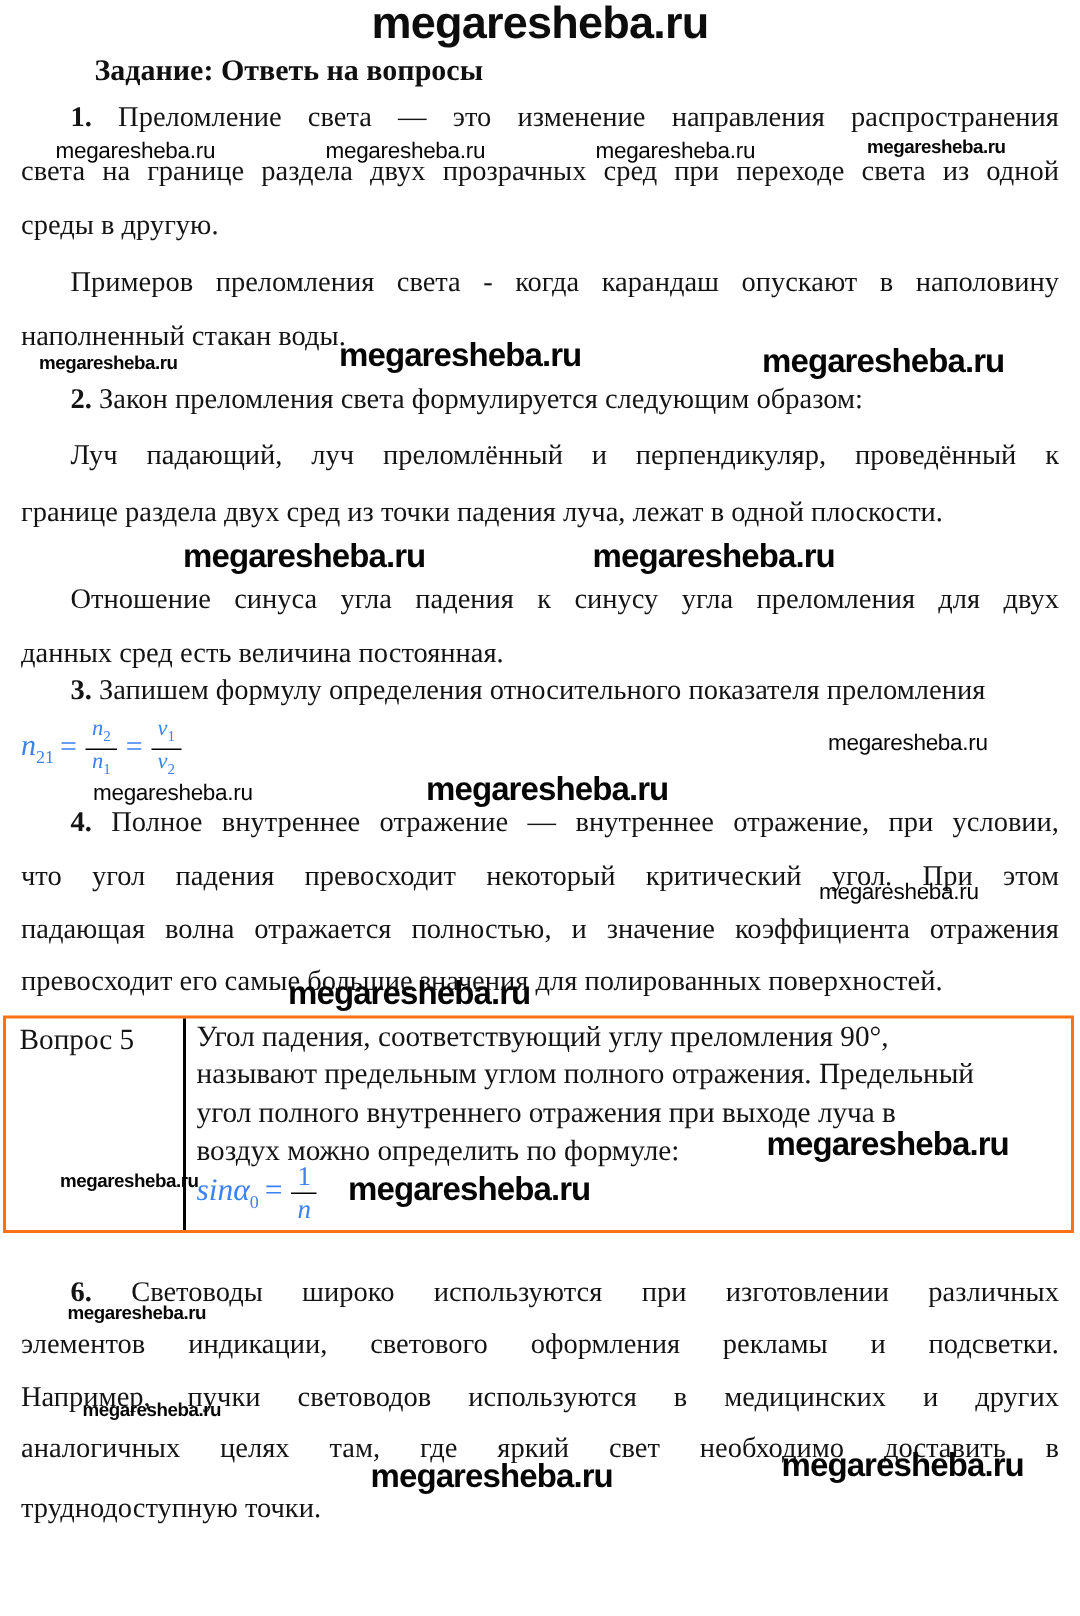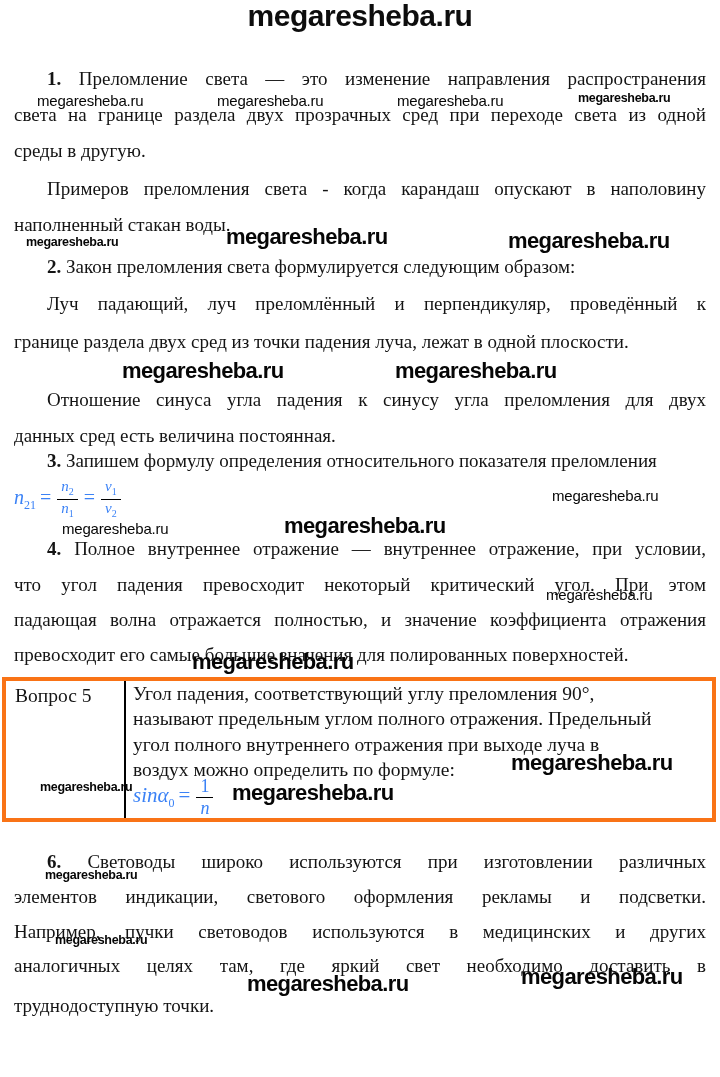--- a/index.html
+++ b/index.html
@@ -60,40 +60,41 @@
   .formula sub{font-style:normal;font-size:12px;vertical-align:sub;}
   .frac{display:inline-block;vertical-align:middle;text-align:center;margin:0 2px;}
   .fnum{display:block;border-bottom:1.6px solid #000;padding:0 4px 1px;line-height:1.05;}
   .fden{display:block;padding-top:1px;line-height:1.05;text-align:center;}
   #formula-n21 .frac{font-size:15px;}
   #formula-n21 .frac sub{font-size:10px;}
   .feq{padding:0 4px;}
   
   .qtable{
     position:absolute;left:2px;top:677px;width:714px;height:145px;
-    border:4px solid #f97316;box-sizing:border-box;background:#fff;
+    border:2px solid #f97316;box-sizing:border-box;background:#fff;
   }
   .qtable .vline{position:absolute;left:118px;top:0;bottom:0;width:2px;background:#000;}
   .qtable .qlabel{
     position:absolute;left:9px;top:4px;
     font-size:19.5px;color:#141414;font-family:"Liberation Serif", serif;
   }
   .tl{
     position:absolute;left:127px;width:575px;
     font-size:19.5px;line-height:22px;color:#141414;
     font-family:"Liberation Serif", serif;
   }
   #formula-sin{left:127px;top:96px;font-size:21px;}
   #formula-sin .frac{font-size:18px;}
 </style>
 </head>
 <body>
 
 <div id="doc">
   <div class="top-title">megaresheba.ru</div>
+  <div class="task-heading">Задание: Ответь на вопросы</div>
 
   <div id="lines-layer">
       <div class="bl j ind" style="top: 68px;"><b>1.</b> Преломление света — это изменение направления распространения</div>
       <div class="bl j" style="top: 104px;">света на границе раздела двух прозрачных сред при переходе света из одной</div>
       <div class="bl" style="top: 140px;">среды в другую.</div>
       <div class="bl j ind" style="top: 178px;">Примеров преломления света - когда карандаш опускают в наполовину</div>
       <div class="bl" style="top: 214px;">наполненный стакан воды.</div>
       <div class="bl ind" style="top: 256px;"><b>2.</b> Закон преломления света формулируется следующим образом:</div>
       <div class="bl j ind" style="top: 293px;">Луч падающий, луч преломлённый и перпендикуляр, проведённый к</div>
       <div class="bl" style="top: 331px;">границе раздела двух сред из точки падения луча, лежат в одной плоскости.</div>

